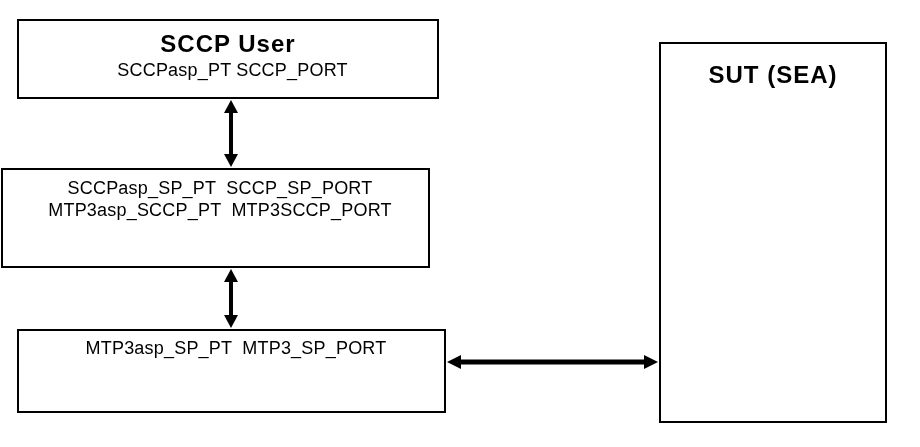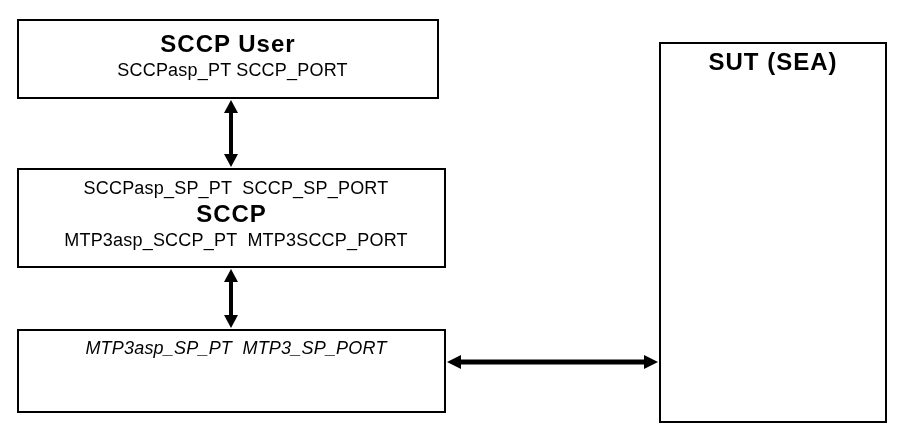--- a/index.html
+++ b/index.html
@@ -24,23 +24,23 @@
   }
   .box {
     position: absolute;
     box-sizing: border-box;
     border: 2px solid #000000;
     background: #ffffff;
     text-align: center;
     color: #000000;
   }
   .box-sccp-user   { left: 17px;  top: 19px;  width: 422px; height: 80px;  padding-top: 8px; }
-  .box-sccp        { left: 17px;  top: 168px; width: 429px; height: 100px; padding-top: 7px; }
-  .box-system-mtp3 { left: 17px;  top: 329px; width: 429px; height: 84px;  padding-top: 6px; font-style: italic; }
-  .box-sut         { left: 659px; top: 42px;  width: 228px; height: 381px; padding-top: 3px; }
+  .box-sccp        { left: 1px;  top: 168px; width: 429px; height: 100px; padding-top: 7px; }
+  .box-system-mtp3 { left: 17px;  top: 329px; width: 429px; height: 84px;  padding-top: 6px; }
+  .box-sut         { left: 659px; top: 42px;  width: 228px; height: 381px; padding-top: 16px; }
   .box-title {
     font-size: 24px;
     font-weight: bold;
     line-height: 30px;
     letter-spacing: 1px;
     white-space: pre;
   }
   .box-ports {
     font-size: 18px;
     font-weight: normal;
@@ -73,21 +73,20 @@
     </g>
   </svg>
 
   <div class="box box-sccp-user">
     <div class="box-title">SCCP User</div>
     <div class="box-ports">SCCPasp_PT SCCP_PORT</div>
   </div>
 
   <div class="box box-sccp">
     <div class="box-ports">SCCPasp_SP_PT  SCCP_SP_PORT</div>
-    <div class="box-title">SCCP</div>
     <div class="box-ports">MTP3asp_SCCP_PT  MTP3SCCP_PORT</div>
   </div>
 
   <div class="box box-system-mtp3">
     <div class="box-ports">MTP3asp_SP_PT  MTP3_SP_PORT</div>
   </div>
 
   <div class="box box-sut">
     <div class="box-title">SUT (SEA)</div>
   </div>

